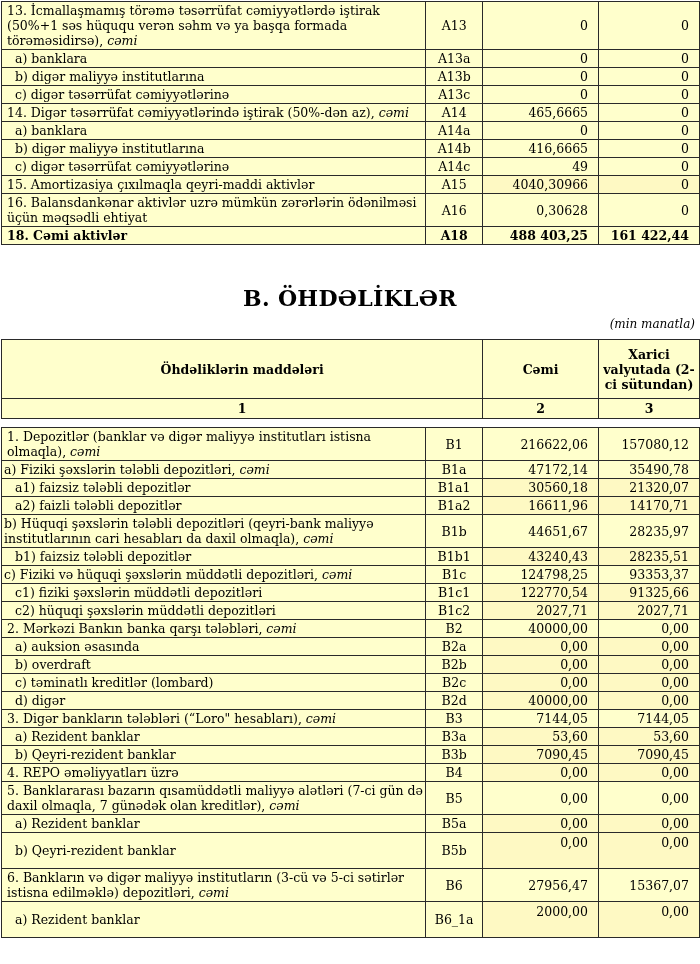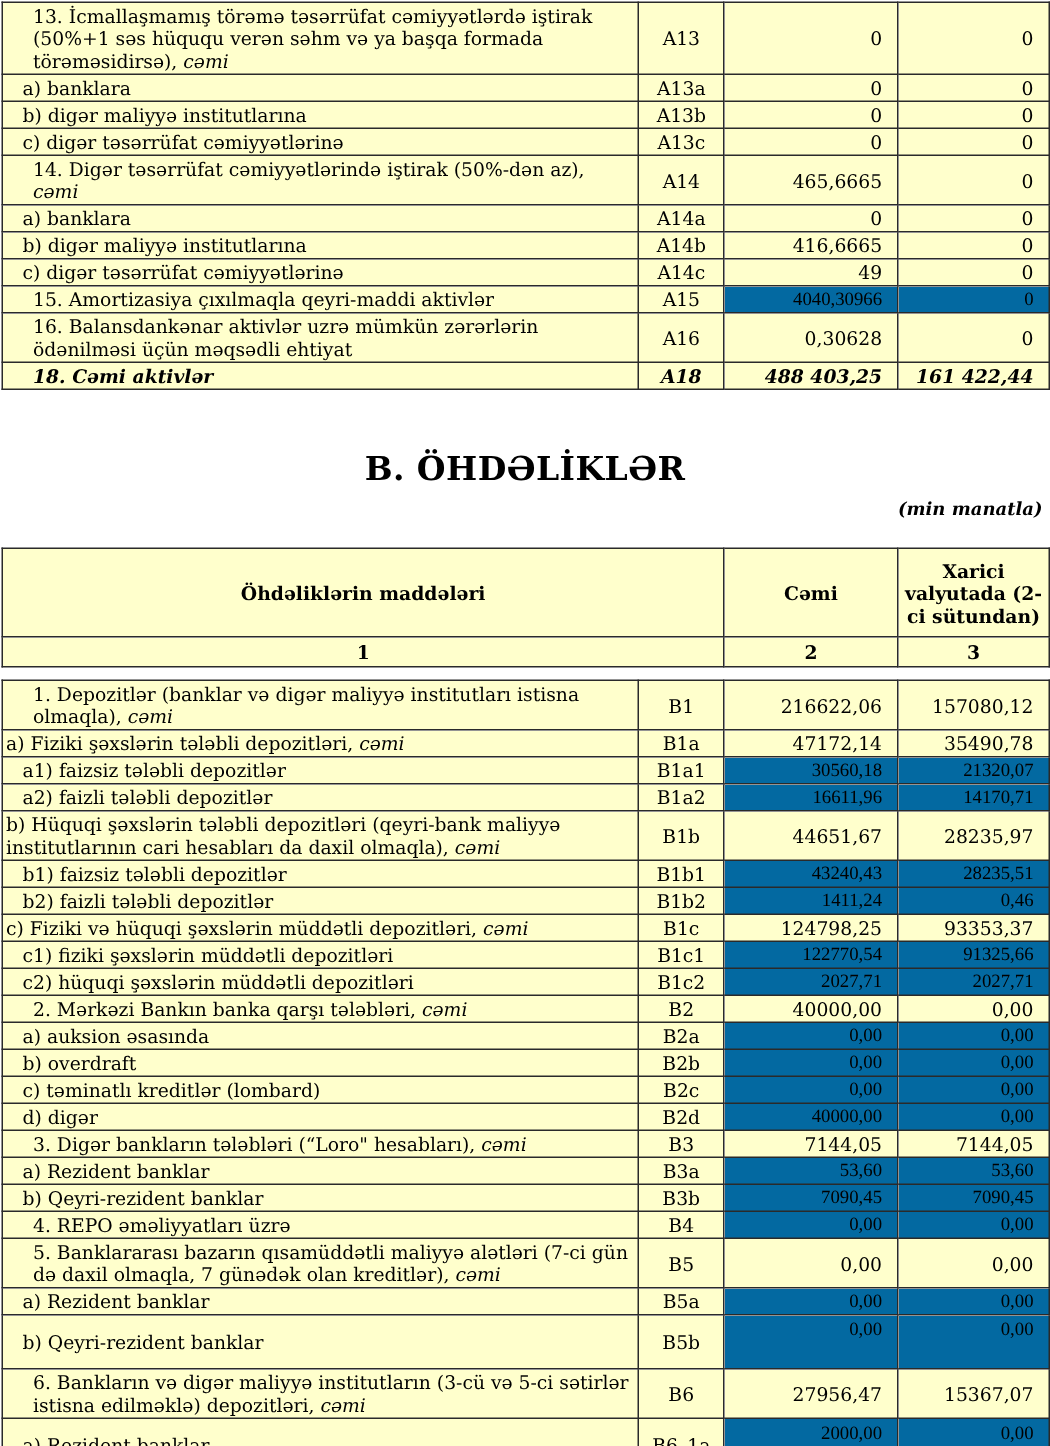--- a/index.html
+++ b/index.html
@@ -8,36 +8,36 @@
     font-family:"DejaVu Serif","Liberation Serif",serif;
     overflow:hidden;
   }
   table { border-collapse:collapse; table-layout:fixed; margin-left:1px; }
   td, th {
     border:1px solid #2a2a2a; background:#FFFFCC;
     font-size:12.5px; line-height:15px; padding:1px 2px;
     vertical-align:middle; overflow:hidden;
   }
   td.label { text-align:left; }
-  td.ind0 { padding-left:20px; }
+  td.ind0 { padding-left:5px; }
   td.ind1 { }
   td.ind2 { padding-left:13px; }
   td.code-cell { text-align:center;margin-top:44px; }
   td.val { text-align:right; padding-right:10px; }
-  td.white { background:#0369a1;font-family:Liberation Serif, serif; }
-  tr.bold td { font-weight:bold;font-style:italic; }
+  td.white { background:#fef9c3; }
+  tr.bold td { font-weight:bold; }
   tr.tall { height:36px; }
   tr.tall td.val { vertical-align:top; padding-top:2px; }
   #liab-title {
     text-align:center; font-weight:bold; font-size:22px;
     margin:40px 0 6px 0; letter-spacing:0.3px;
   }
   #unit-note {
-    text-align:right; font-style:italic; font-weight:bold;
-    font-size:12px; padding-right:5px; margin:0 0 19px 0;
+    text-align:right; font-style:italic; font-weight:normal;
+    font-size:12px; padding-right:5px; margin:0 0 8px 0;
   }
   th { font-weight:bold; text-align:center; }
   #liab-header th.items-h { height:56px; }
   #liab-header td.num-h { text-align:center; font-weight:bold; height:17px; }
   .gap { height:8px; }
 </style>
 </head>
 <body>
 
 <table id="table-a" style="margin-top:1px;">
@@ -180,26 +180,20 @@
         <td class="val">44651,67</td>
         <td class="val">28235,97</td>
       </tr>
       <tr>
         <td class="label ind2"><span>b1) faizsiz tələbli depozitlər</span></td>
         <td class="code-cell">B1b1</td>
         <td class="val white">43240,43</td>
         <td class="val white">28235,51</td>
       </tr>
       <tr>
-        <td class="label ind2"><span>b2) faizli tələbli depozitlər</span></td>
-        <td class="code-cell">B1b2</td>
-        <td class="val white">1411,24</td>
-        <td class="val white">0,46</td>
-      </tr>
-      <tr>
         <td class="label ind1"><span>c) Fiziki və hüquqi şəxslərin müddətli depozitləri, </span><em>cəmi</em></td>
         <td class="code-cell">B1c</td>
         <td class="val">124798,25</td>
         <td class="val">93353,37</td>
       </tr>
       <tr>
         <td class="label ind2"><span>c1) fiziki şəxslərin müddətli depozitləri</span></td>
         <td class="code-cell">B1c1</td>
         <td class="val white">122770,54</td>
         <td class="val white">91325,66</td>

